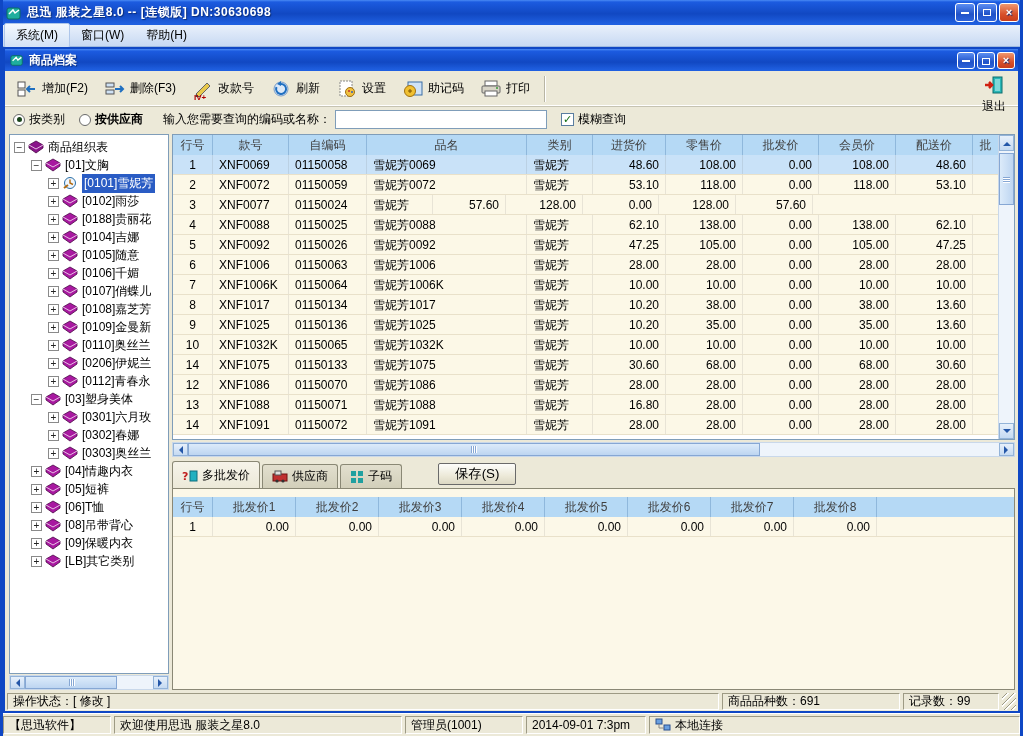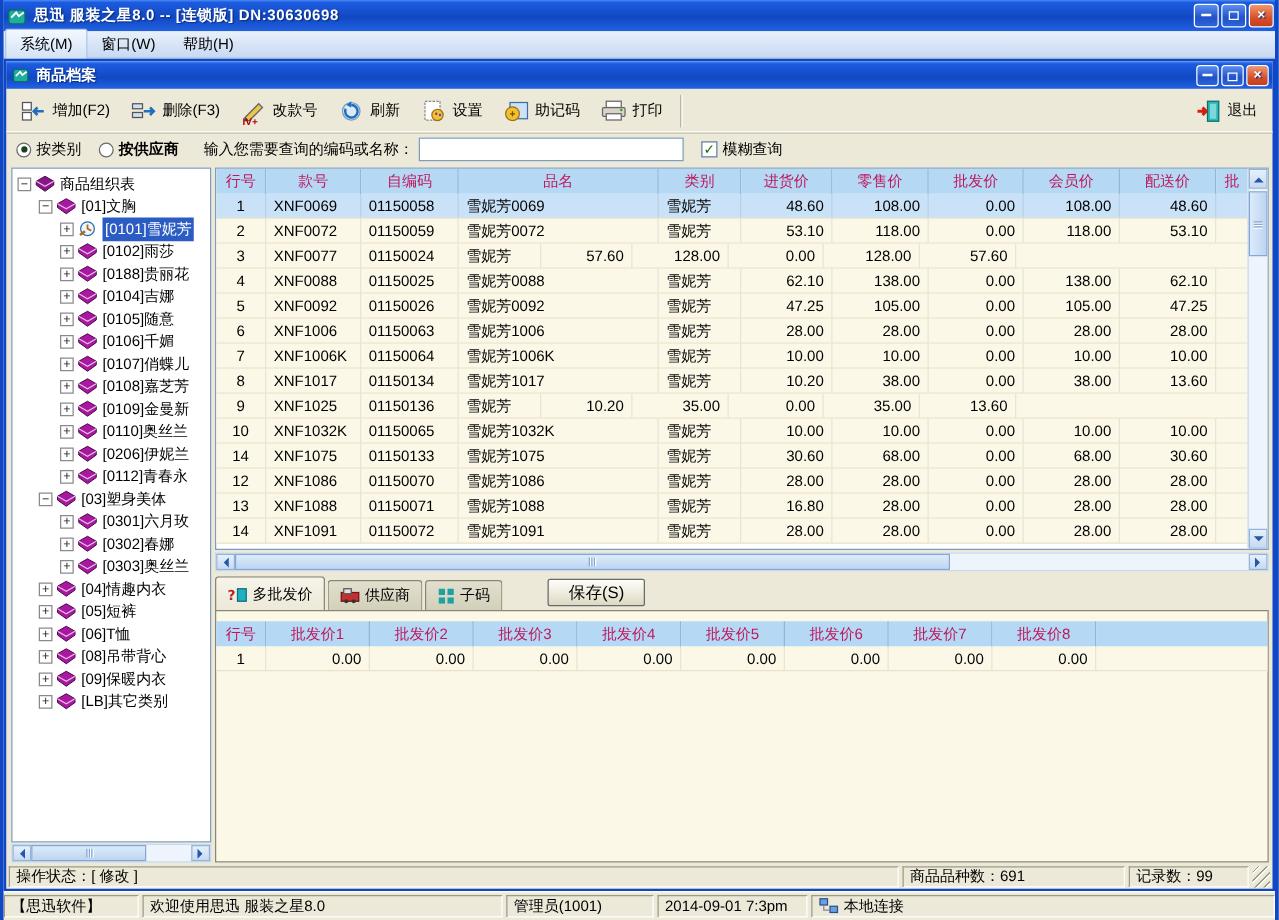--- a/index.html
+++ b/index.html
@@ -39,21 +39,21 @@
   .doc-title .wbtn { width:18px; height:17px; line-height:14px; }
 
   
   .toolbar { height:36px; display:flex; align-items:center; padding:0 6px; gap:6px;
     border-bottom:1px solid #c6c3b2; box-shadow:inset 0 -1px 0 #fff; }
   .tbtn { display:flex; align-items:center; gap:4px; height:30px; padding:2px 5px; }
   .tbtn .lbl { white-space:nowrap; }
   .ticon { width:22px; height:22px; display:flex; align-items:center; justify-content:center; position:relative; }
   .iv { position:absolute; bottom:-2px; left:2px; font-size:8px; font-weight:bold; color:#b00000; }
   .vsep { width:1px; height:26px; background:#b8b5a4; box-shadow:1px 0 0 #fff; margin:0 3px; }
-  .exitbtn { margin-left:auto; display:flex; gap:4px; padding:2px 6px; }
+  .exitbtn { margin-left:auto; display:flex; gap:4px; padding:2px 6px;flex-direction:column; }
 
   
   .filter { height:25px; display:flex; align-items:center; padding-left:8px; }
   .radio { width:12px; height:12px; border-radius:50%; background:#fff; border:1px solid #6a6a6a;
     display:inline-flex; align-items:center; justify-content:center; margin-right:4px; }
   .radio .dot { width:5px; height:5px; border-radius:50%; background:#1a441a; }
   .rlabel { margin-right:14px; }
   .bold { font-weight:bold; }
   .search-label { margin-left:6px; margin-right:4px; }
   .search-input { width:212px; height:19px; border:1px solid #7f9db9; background:#fff; padding:0 3px;
@@ -85,21 +85,21 @@
   .grip-v { width:1px; height:7px; background:#86a7d4; box-shadow:1px 0 0 #fff; }
   .grip-h { height:1px; width:7px; background:#86a7d4; box-shadow:0 1px 0 #fff; }
   .htrack { flex:1; }
 
   .maincol { flex:1; display:flex; flex-direction:column; min-width:0; }
   .grid { height:306px; border:1px solid #7f9db9; background:#fff; position:relative; overflow:hidden; flex:none; }
   .grid-inner { margin-right:16px; }
   .grow { display:flex; height:20px; }
   .gcell { padding:0 6px; line-height:20px; overflow:hidden; white-space:nowrap; flex:none;
     border-right:1px solid rgba(90,90,90,0.12); }
-  .ghead .gcell { background:#b5d9f5; color:#be185d; border-right:1px solid #8fb8dc; text-align:center; }
+  .ghead .gcell { background:#b5d9f5; color:#404040; border-right:1px solid #8fb8dc; text-align:center; }
   .gbody .grow { background:#fcf8e7; border-bottom:1px solid #e9e1ca; }
   .gbody .grow.sel { background:#c9e2f8; }
   .gcell.num { text-align:right; }
   .gcell.ctr { text-align:center; }
   .gcell.fill { flex:1; border-right:none; }
   .vscroll { position:absolute; right:0; top:0; bottom:0; width:16px; background:#eef4fb;
     border-left:1px solid #c9d8ea; display:flex; flex-direction:column; }
   .vscroll .sarrow { width:100%; height:16px; }
   .vthumb { width:100%; height:52px; background:linear-gradient(90deg,#dcebfa,#bdd5f1); border:1px solid #86a7d4;
     display:flex; flex-direction:column; align-items:center; justify-content:center; gap:1px; margin-top:2px; }
@@ -657,20 +657,21 @@
                   <span class="gcell num" style="width: 77px;">38.00</span>
                   <span class="gcell num" style="width: 76px;">0.00</span>
                   <span class="gcell num" style="width: 77px;">38.00</span>
                   <span class="gcell num" style="width: 77px;">13.60</span>
                   <span class="gcell fill"></span>
                 </div>
                 <div class="grow">
                   <span class="gcell ctr" style="width: 40px;">9</span>
                   <span class="gcell" style="width: 76px;">XNF1025</span>
                   <span class="gcell" style="width: 78px;">01150136</span>
+                  <span class="gcell" style="width: 160px;">雪妮芳1025</span>
                   <span class="gcell" style="width: 66px;">雪妮芳</span>
                   <span class="gcell num" style="width: 73px;">10.20</span>
                   <span class="gcell num" style="width: 77px;">35.00</span>
                   <span class="gcell num" style="width: 76px;">0.00</span>
                   <span class="gcell num" style="width: 77px;">35.00</span>
                   <span class="gcell num" style="width: 77px;">13.60</span>
                   <span class="gcell fill"></span>
                 </div>
                 <div class="grow">
                   <span class="gcell ctr" style="width: 40px;">10</span>

